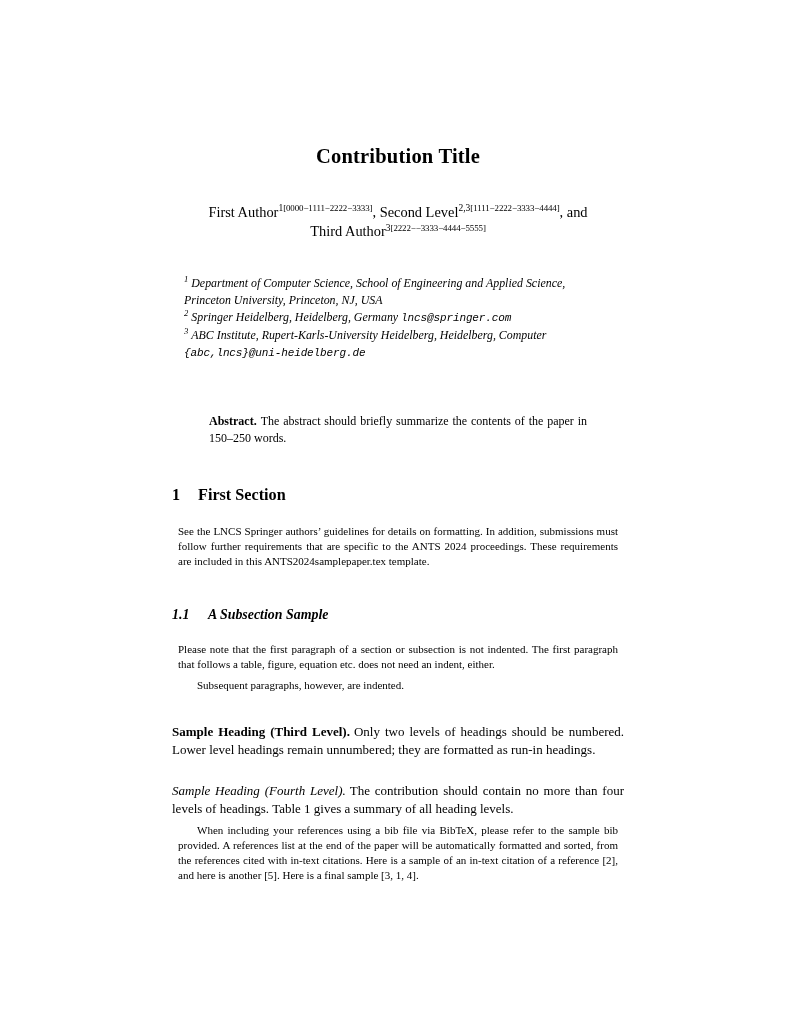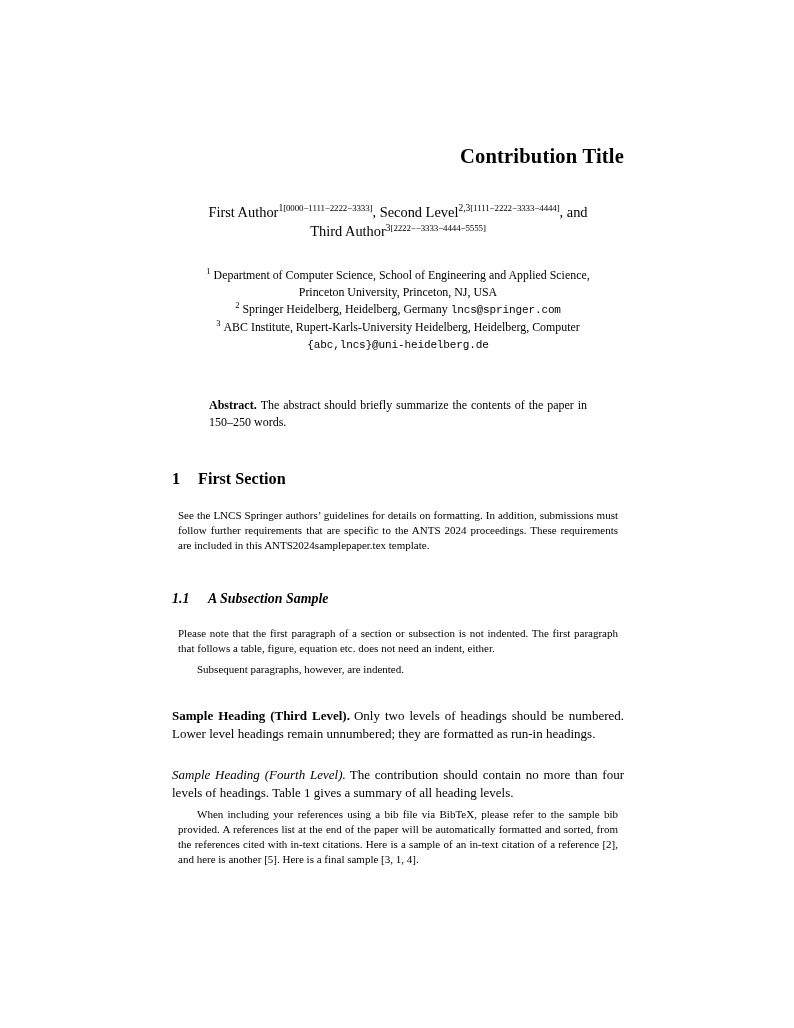--- a/index.html
+++ b/index.html
@@ -29,21 +29,21 @@
 
   
   .content {
     position: absolute;
     left: 172px;
     top: 0;
     width: 452px;
   }
 
   .title {
-    text-align: right;
+    text-align: center;
     font-size: 20.5px;
     font-weight: bold;
     letter-spacing: 0.2px;
     margin: 0;
     padding-top: 145px;
     line-height: 1.15;
   }
 
   .authors {
     text-align: center;
@@ -57,25 +57,26 @@
     vertical-align: super;
     line-height: 0;
     margin-top: 20px;
   }
   .orcid {
     font-size: 0.94em;
     letter-spacing: -0.1px;
   }
 
   .affiliations {
-    text-align: center;
+    text-align: left;
     font-size: 11.9px;
     line-height: 1.42;
-    margin: 4px;
+    margin: 12px;
     padding-top: 21px;
+    font-style: italic;
   }
   .affiliations .aff {
     display: block;
   }
   .affiliations sup {
     font-size: 0.72em;
     vertical-align: super;
     line-height: 0;
     padding-right: 3px;
   }

